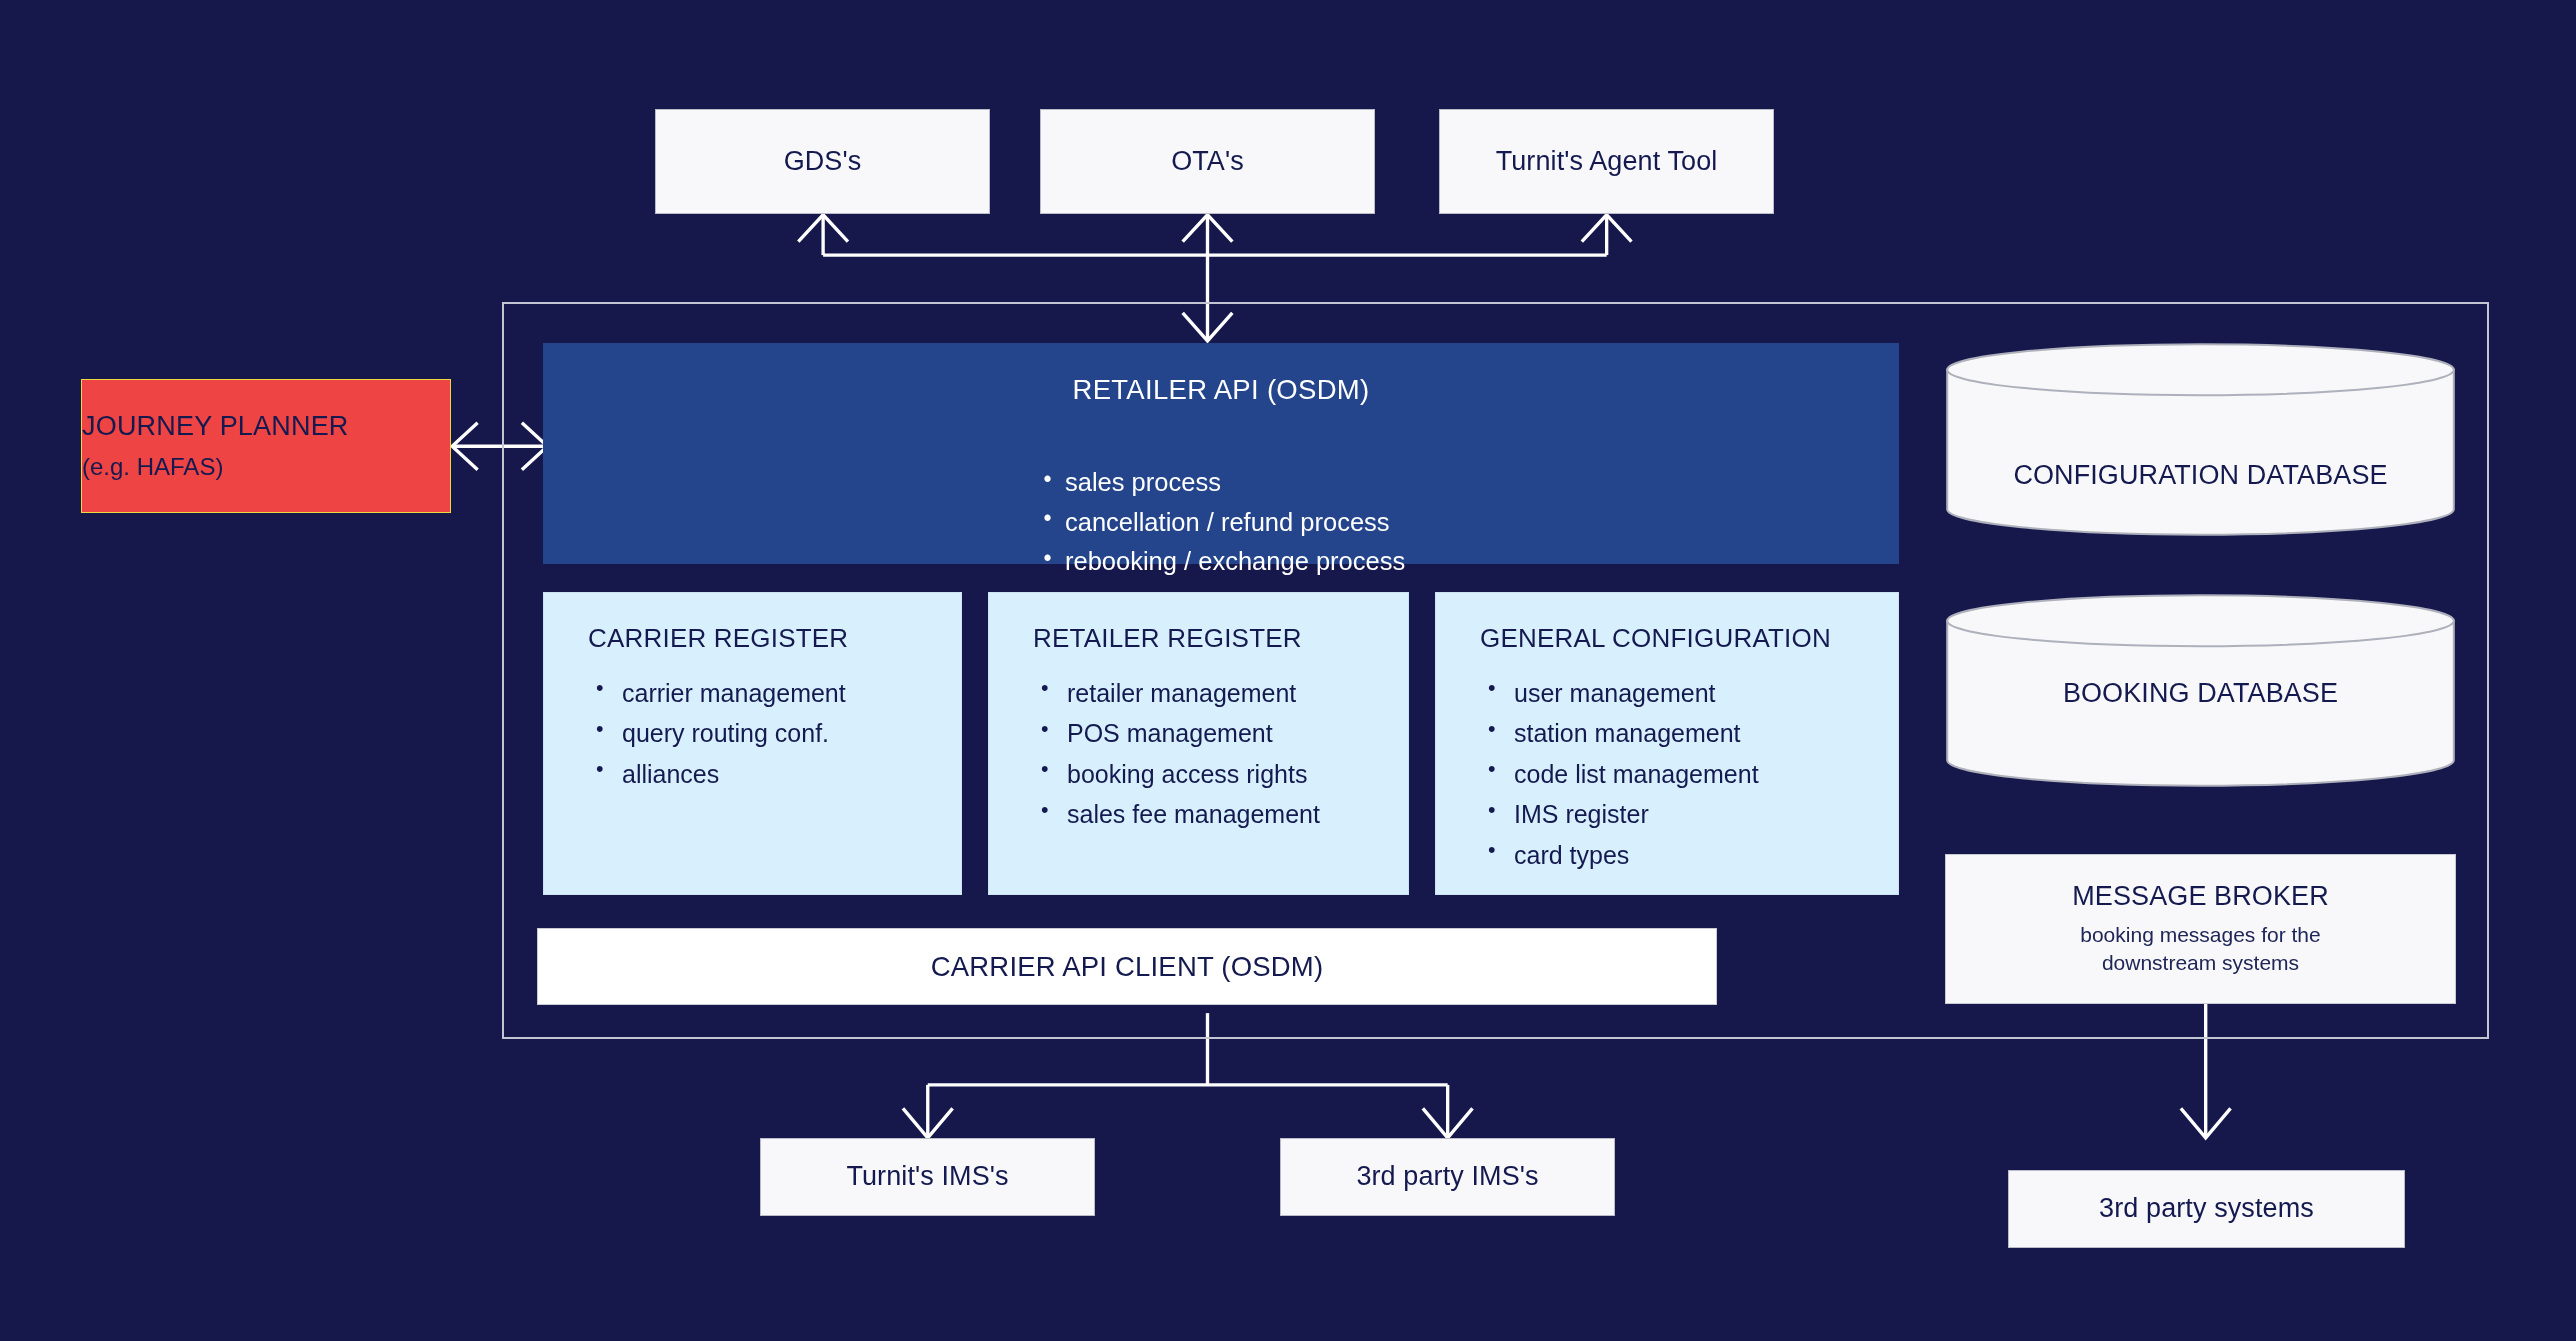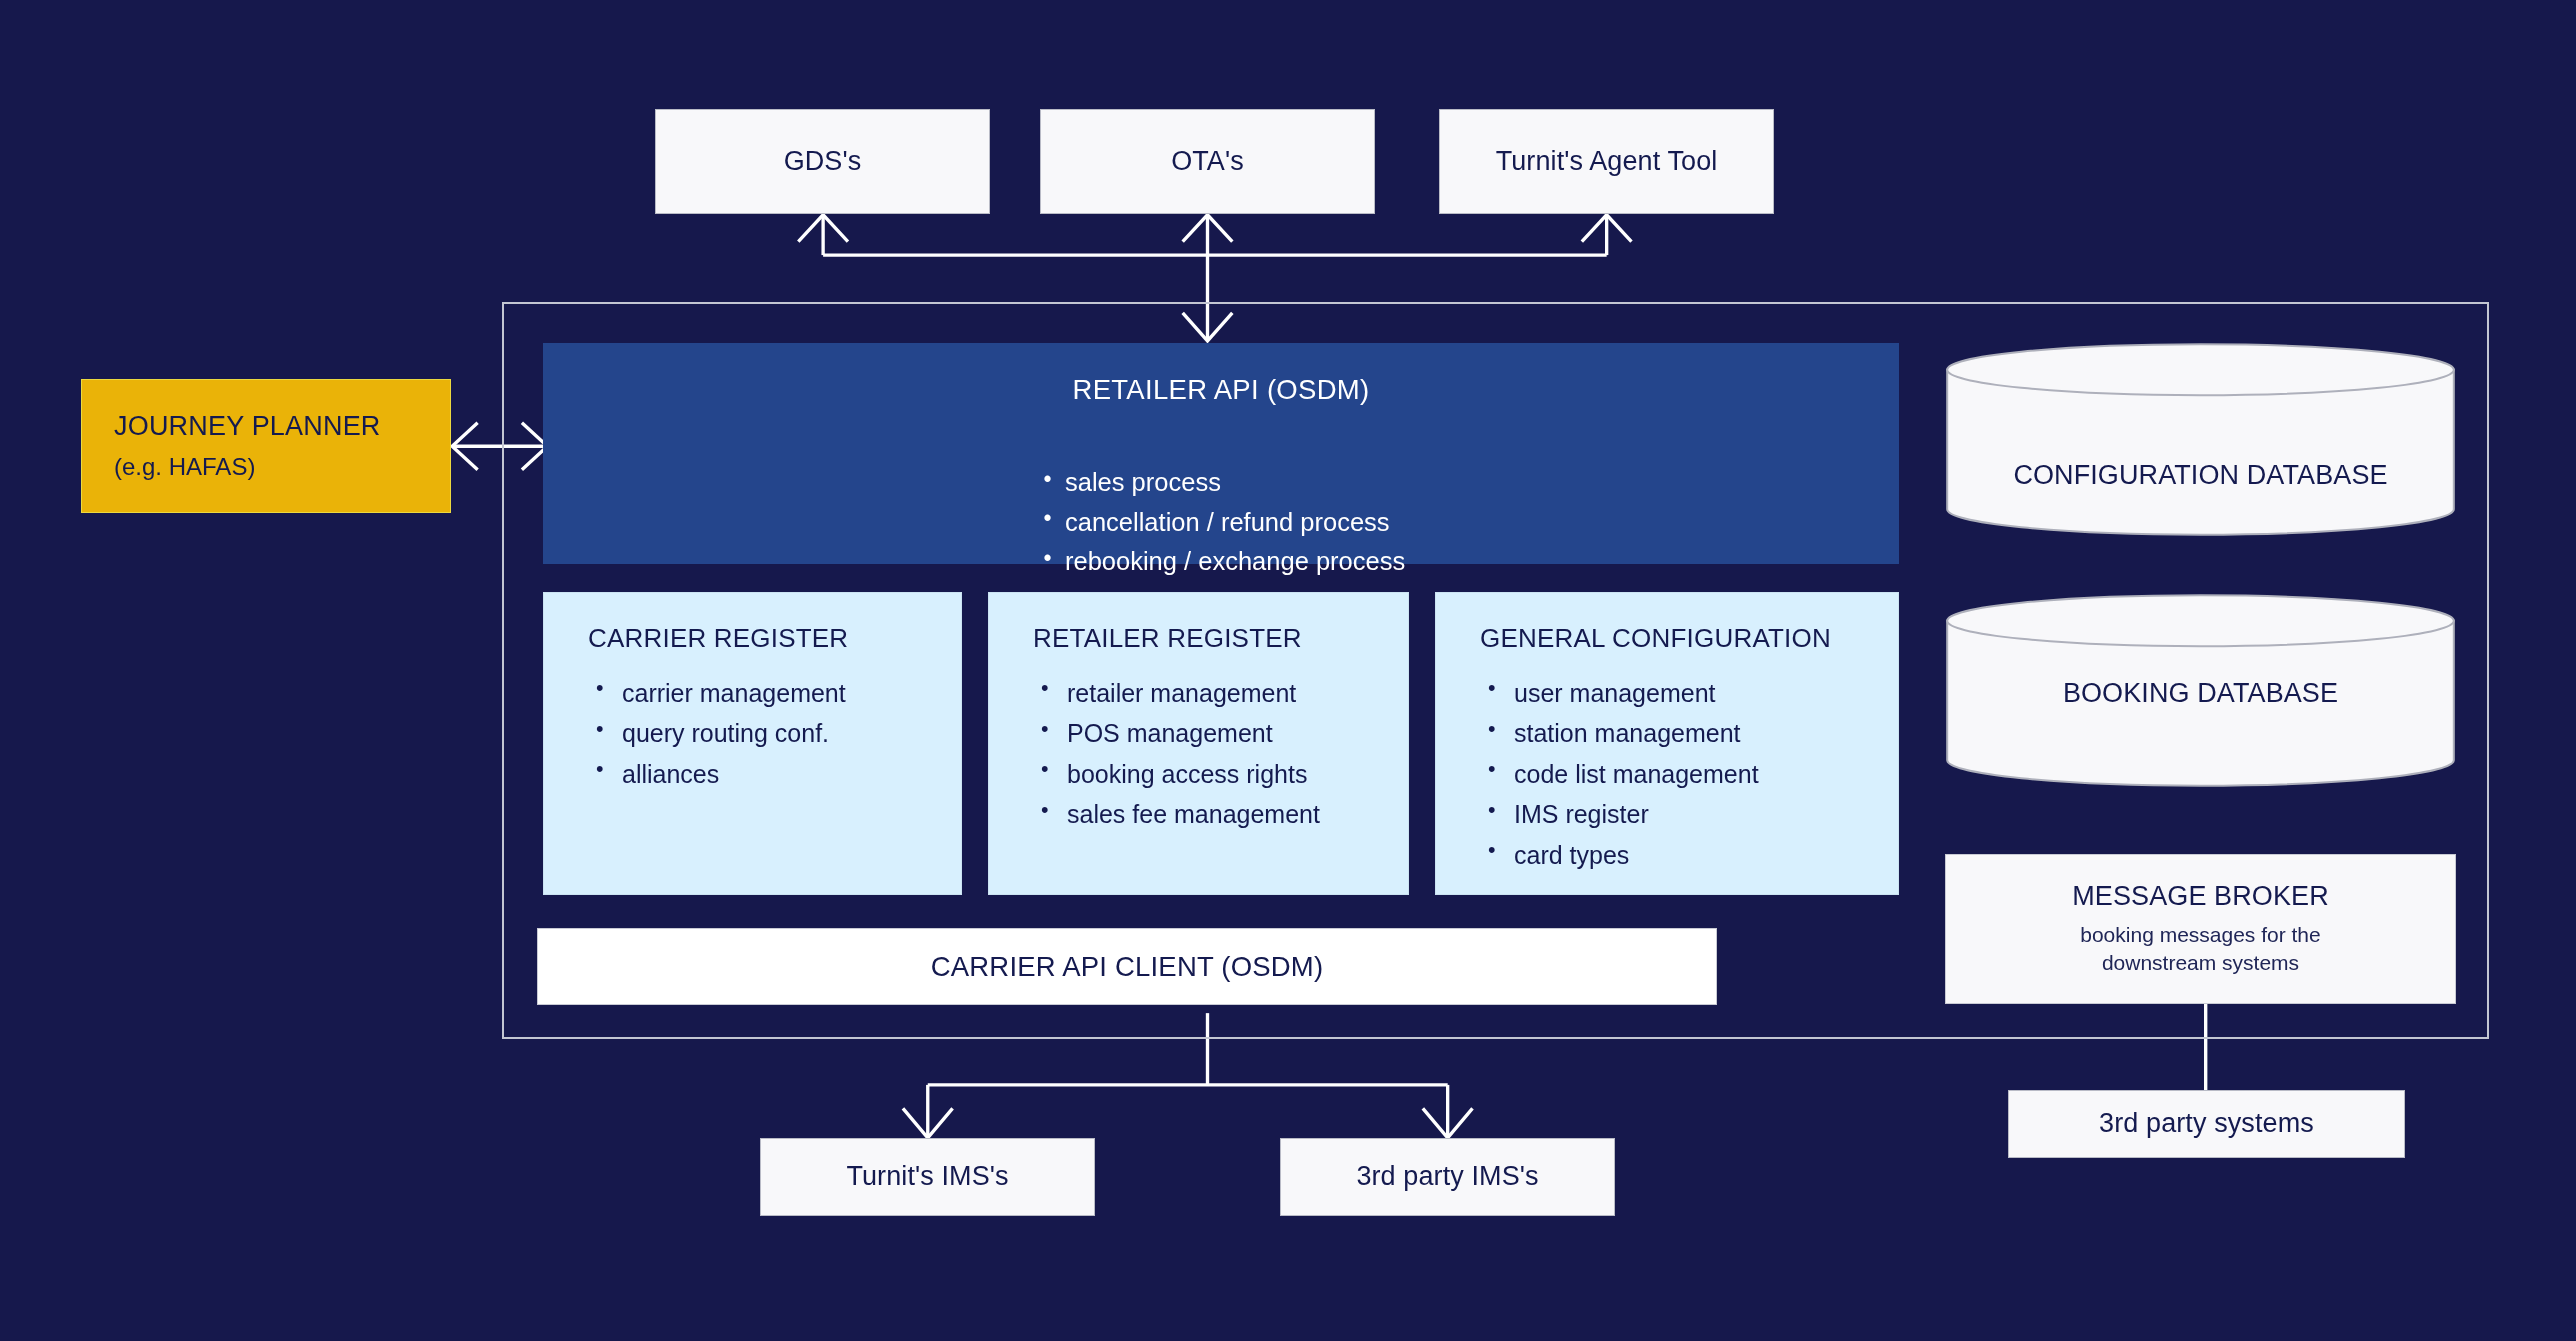--- a/index.html
+++ b/index.html
@@ -143,26 +143,25 @@
     font-size: 27.5px;
     letter-spacing: 0.2px;
   }
 
   
   #journey-planner {
     left: 81px;
     top: 379px;
     width: 370px;
     height: 134px;
-    background: #eab308;
+    background: #ef4444;
     border: 0.7px solid #ecd93f;
     color: #141a4f;
     align-items: flex-start;
     justify-content: center;
-    padding-left: 32px;
     box-sizing: border-box;
     text-align: left;
   }
   #journey-planner .jp-title {
     font-size: 27px;
     letter-spacing: 0.2px;
     margin-bottom: 10.7px;
   }
   #journey-planner .jp-sub {
     font-size: 24px;
@@ -211,21 +210,21 @@
   }
 
   
   #gds-box            { left: 655px;  top: 109px; width: 335px; height: 105px; }
   #ota-box            { left: 1040px; top: 109px; width: 335px; height: 105px; }
   #agent-tool-box     { left: 1439px; top: 109px; width: 335px; height: 105px; }
 
   
   #turnit-ims-box     { left: 760px; top: 1138px; width: 335px; height: 78px; }
   #third-party-ims-box{ left: 1280px; top: 1138px; width: 335px; height: 78px; }
-  #third-party-sys-box{ left: 2008px; top: 1090px; width: 397px; height: 68px; }
+  #third-party-sys-box{ left: 2008px; top: 1170px; width: 397px; height: 78px; }
 
   
   #connectors {
     position: absolute;
     left: 0;
     top: 0;
     width: 2576px;
     height: 1342px;
     pointer-events: none;
   }

